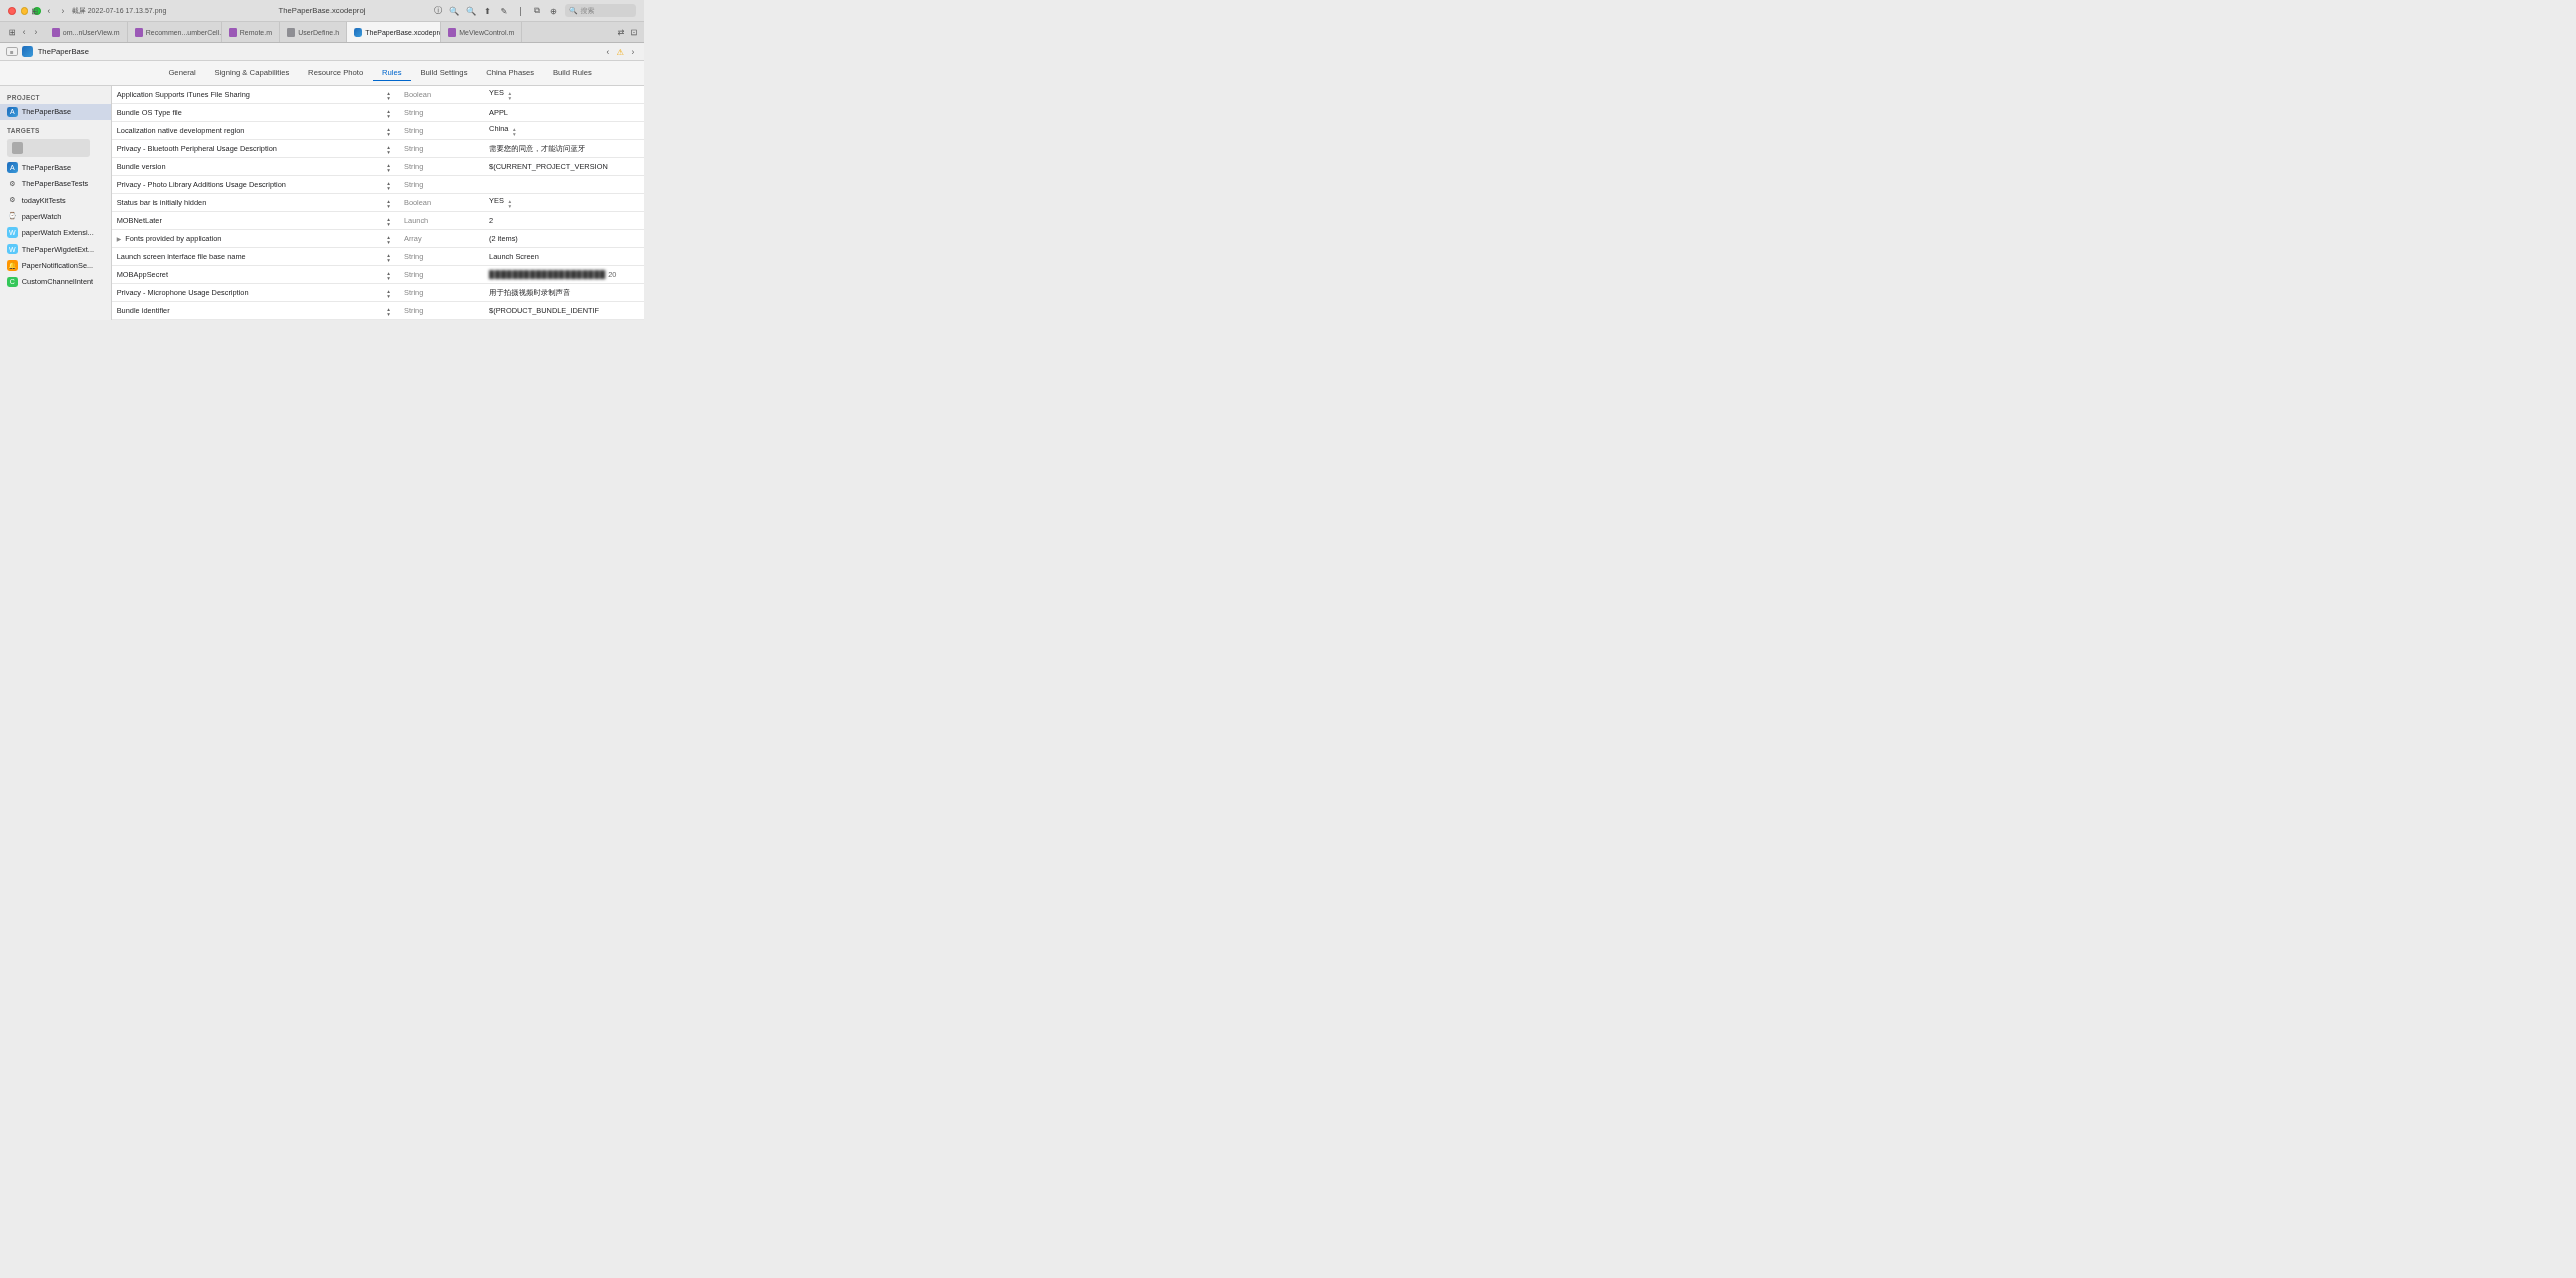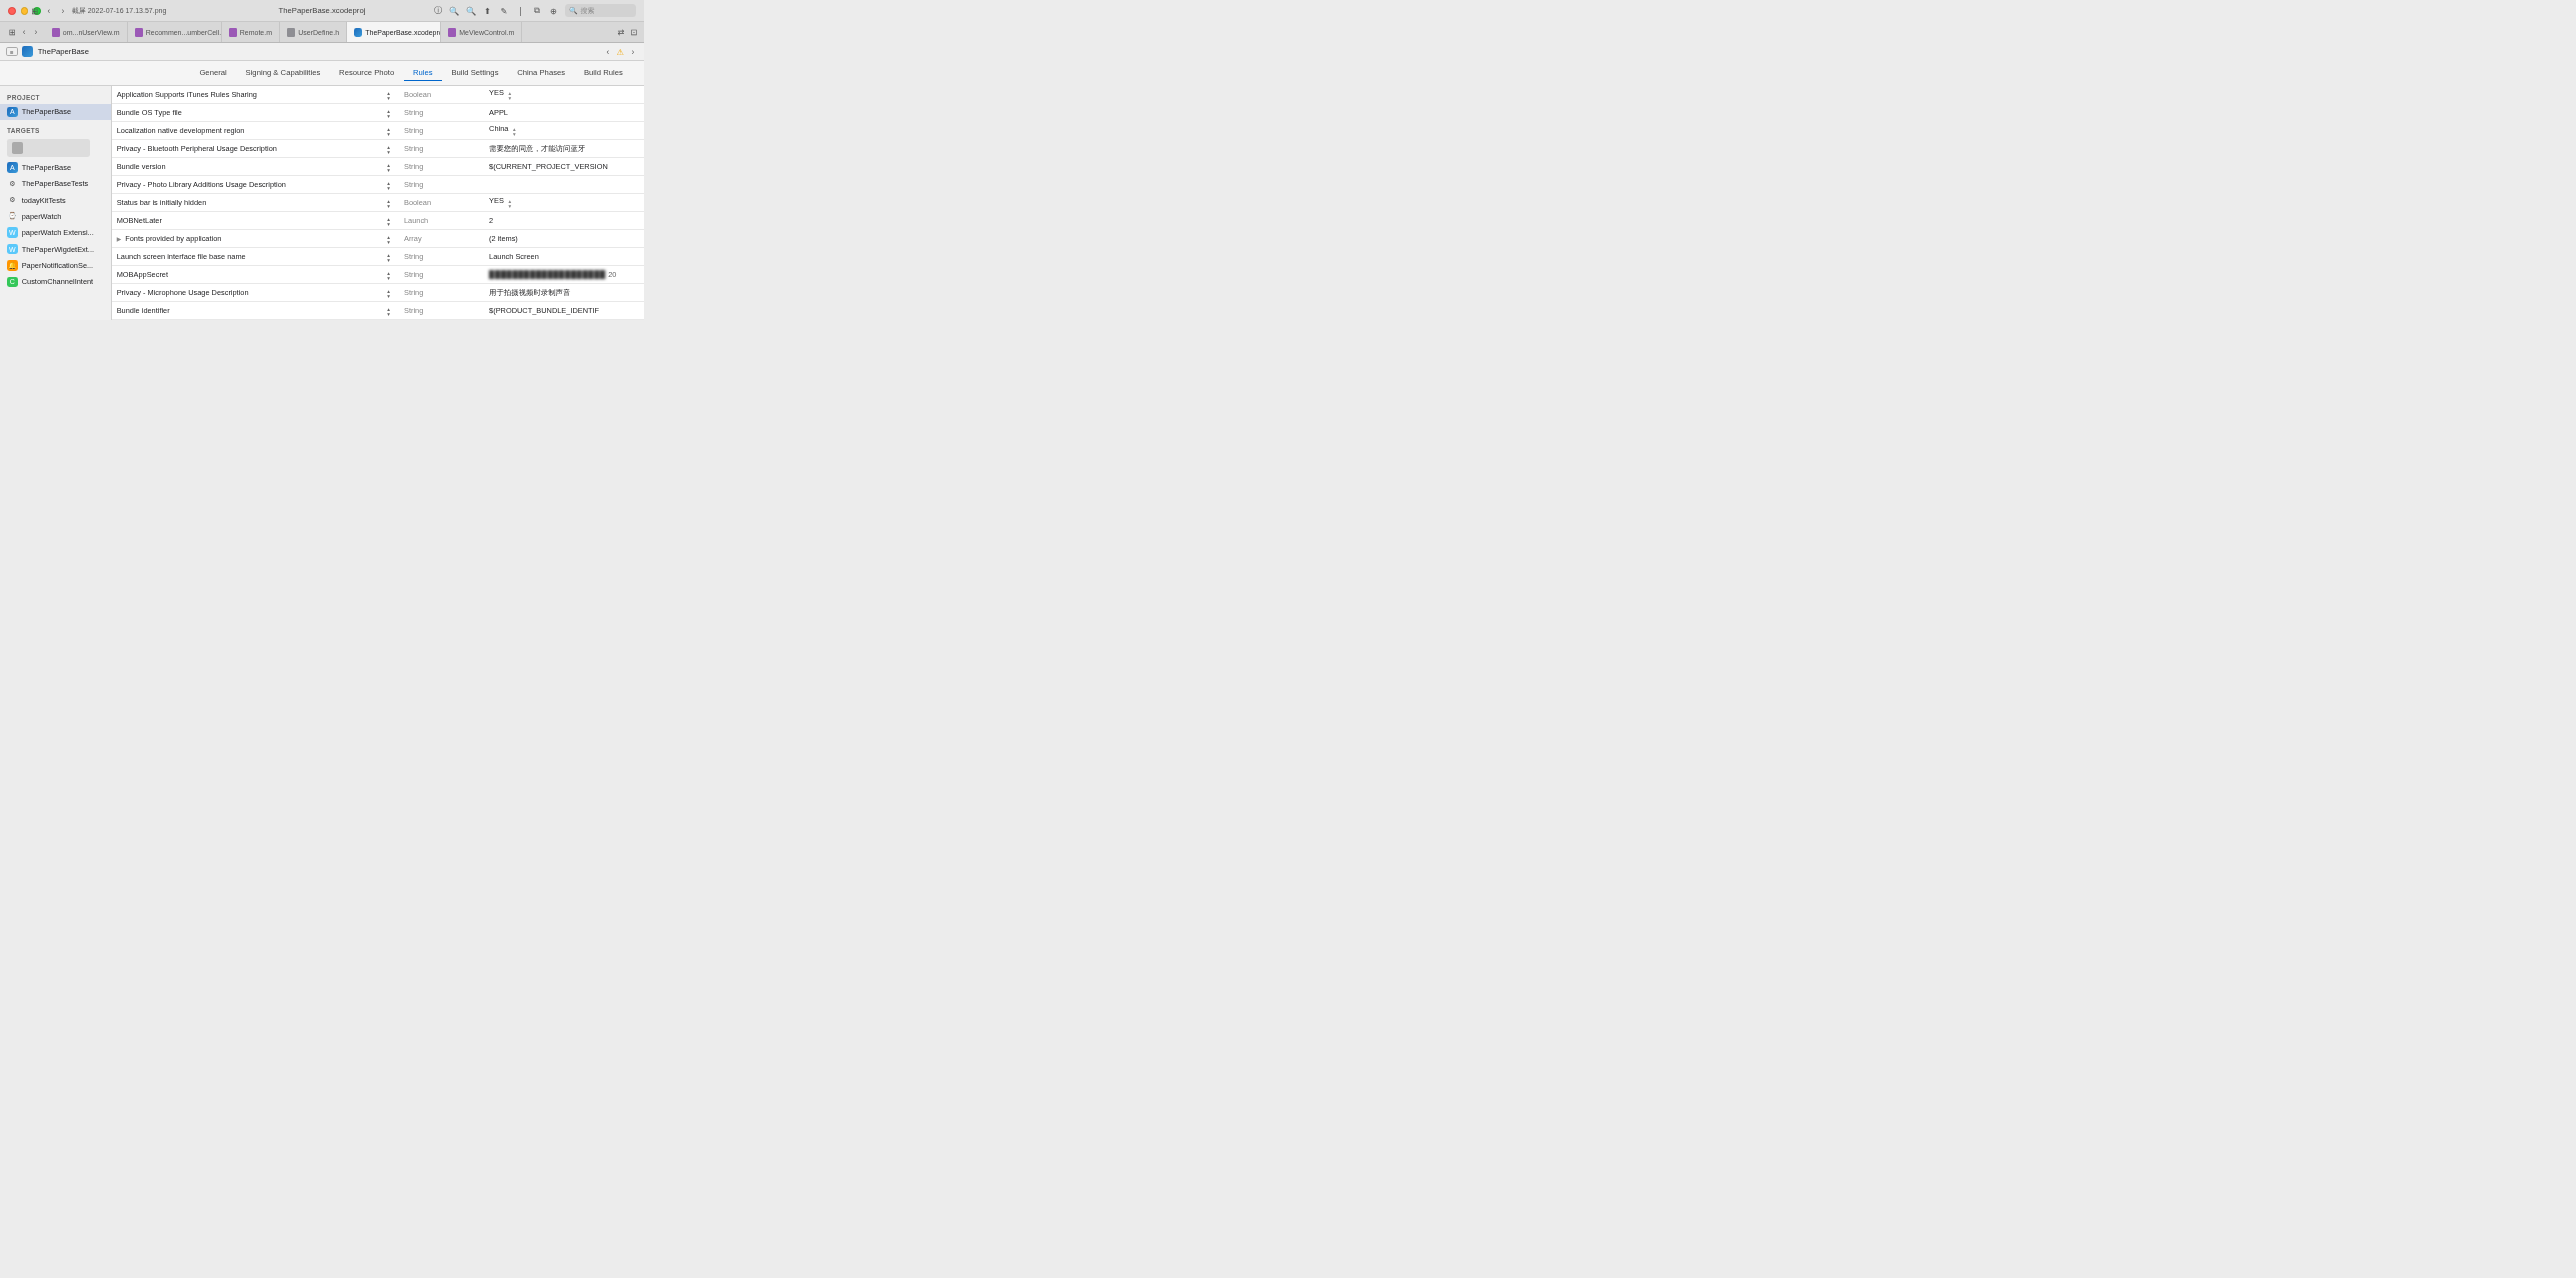--- a/index.html
+++ b/index.html
@@ -152,21 +152,21 @@
       display: flex;
       height: calc(320px - 22.4px - 21px - 17.7px - 25px);
     }
 
     
     .segment-bar {
       background: #f5f5f5;
       height: 25px;
       display: flex;
       align-items: center;
-      justify-content: flex-end;
+      justify-content: flex-start;
       gap: 0;
       border-bottom: 0.6px solid #d0d0d0;
       padding: 0 11.8px 0 159px;
     }
     .seg-btn {
       padding: 2.9px 9.4px;
       font-size: 7.7px;
       color: #444;
       cursor: pointer;
       border: none;
@@ -422,21 +422,21 @@
   <div class="content">
     <table class="info-table">
       <colgroup>
         <col style="width:48%">
         <col style="width:4%">
         <col style="width:16%">
         <col style="width:32%">
       </colgroup>
       <tbody id="info-table-body">
       <tr>
-            <td class="td-key">Application Supports iTunes Rules Sharing</td>
+            <td class="td-key">Application Supports iTunes File Sharing</td>
             <td class="td-arrow"><span class="chevron-ctrl">▲<br>▼</span></td>
             <td class="td-type">Boolean</td>
             <td class="td-value">YES<span class="chevron-ctrl" style="margin-left: 3.5px; font-size: 4.7px; color: rgb(136, 136, 136);">▲<br>▼</span></td>
           </tr>
           <tr>
             <td class="td-key">Bundle OS Type file</td>
             <td class="td-arrow"><span class="chevron-ctrl">▲<br>▼</span></td>
             <td class="td-type">String</td>
             <td class="td-value">APPL</td>
           </tr>

